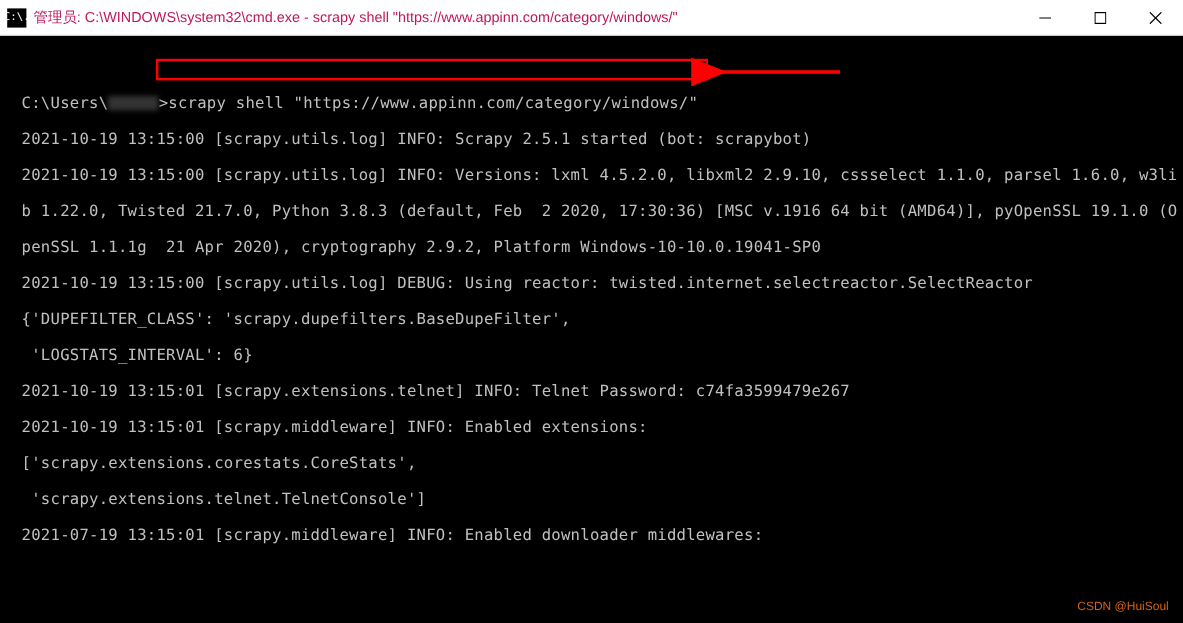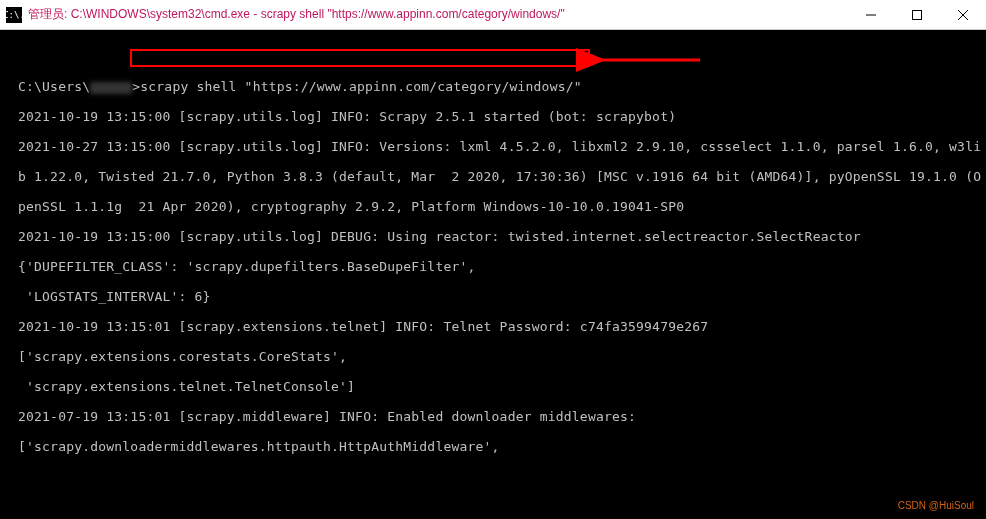--- a/index.html
+++ b/index.html
@@ -120,31 +120,31 @@
           <line x1="10" y1="0" x2="0" y2="10" stroke="#000" stroke-width="1"></line>
         </svg>
     </div>
   </div>
 </div>
 
 <div class="terminal">
 <div> </div>
 <div><span>C:\Users\</span><span class="blur"></span><span>&gt;scrapy shell "https://www.appinn.com/category/windows/"</span></div>
 <div>2021-10-19 13:15:00 [scrapy.utils.log] INFO: Scrapy 2.5.1 started (bot: scrapybot)</div>
-<div>2021-10-27 13:15:00 [scrapy.utils.log] INFO: Versions: lxml 4.5.2.0, libxml2 2.9.10, cssselect 1.1.0, parsel 1.6.0, w3li</div>
-<div>b 1.22.0, Twisted 21.7.0, Python 3.8.3 (default, Mar  2 2020, 17:30:36) [MSC v.1916 64 bit (AMD64)], pyOpenSSL 19.1.0 (O</div>
+<div>2021-10-19 13:15:00 [scrapy.utils.log] INFO: Versions: lxml 4.5.2.0, libxml2 2.9.10, cssselect 1.1.0, parsel 1.6.0, w3li</div>
+<div>b 1.22.0, Twisted 21.7.0, Python 3.8.3 (default, Feb  2 2020, 17:30:36) [MSC v.1916 64 bit (AMD64)], pyOpenSSL 19.1.0 (O</div>
 <div>penSSL 1.1.1g  21 Apr 2020), cryptography 2.9.2, Platform Windows-10-10.0.19041-SP0</div>
 <div>2021-10-19 13:15:00 [scrapy.utils.log] DEBUG: Using reactor: twisted.internet.selectreactor.SelectReactor</div>
 <div>{'DUPEFILTER_CLASS': 'scrapy.dupefilters.BaseDupeFilter',</div>
 <div> 'LOGSTATS_INTERVAL': 6}</div>
 <div>2021-10-19 13:15:01 [scrapy.extensions.telnet] INFO: Telnet Password: c74fa3599479e267</div>
+<div>2021-10-19 13:15:01 [scrapy.middleware] INFO: Enabled extensions:</div>
 <div>['scrapy.extensions.corestats.CoreStats',</div>
 <div> 'scrapy.extensions.telnet.TelnetConsole']</div>
 <div>2021-07-19 13:15:01 [scrapy.middleware] INFO: Enabled downloader middlewares:</div>
-<div>['scrapy.downloadermiddlewares.httpauth.HttpAuthMiddleware',</div>
 
 
 
 
 
 
 
 
 
 

